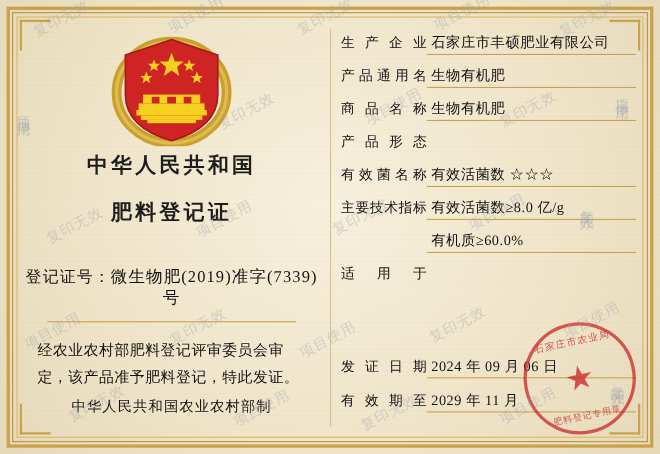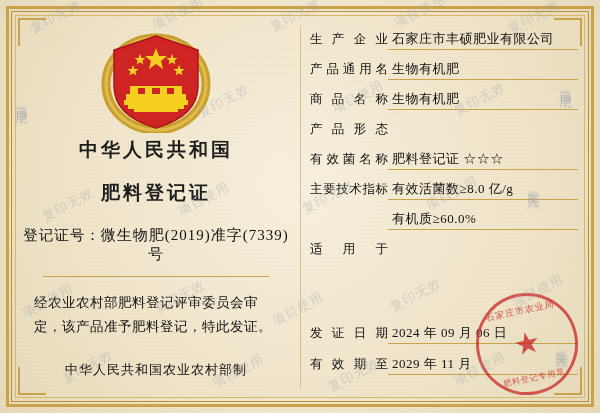--- a/index.html
+++ b/index.html
@@ -63,21 +63,21 @@
   .emblem{
     position:relative;width:112px;height:105px;margin:6px auto 2px auto;
   }
   .title1,.title2{
     font-size:19px;color:#1d1d1d;letter-spacing:3px;font-weight:bold;
     font-family:"Liberation Serif","DejaVu Serif",serif;
   }
   .title1{margin-top:4px;}
   .title2{margin-top:17px;}
   .regline{
-    margin-top:20px;font-size:14.5px;color:#111;letter-spacing:1px;
+    margin-top:36px;font-size:14.5px;color:#111;letter-spacing:1px;
   }
   .regno{font-size:15px;}
   .divider{
     width:226px;height:1px;background:#c9a24a;margin:12px auto 0 auto;
   }
   .body-text{
     margin:14px 12px 0 12px;font-size:13.5px;line-height:24px;color:#111;
     text-align:left;letter-spacing:0.5px;
   }
   .issuer{
@@ -223,21 +223,21 @@
           </div>
         </div>
         <div class="row">
           <div class="lbl">
             <span>有</span>
             <span>效</span>
             <span>菌</span>
             <span>名</span>
             <span>称</span>
           </div>
-          <div class="val">肥料登记证 ☆☆☆</div>
+          <div class="val">有效活菌数 ☆☆☆</div>
         </div>
         <div class="row">
           <div class="lbl">
             <span>主</span>
             <span>要</span>
             <span>技</span>
             <span>术</span>
             <span>指</span>
             <span>标</span>
           </div>

